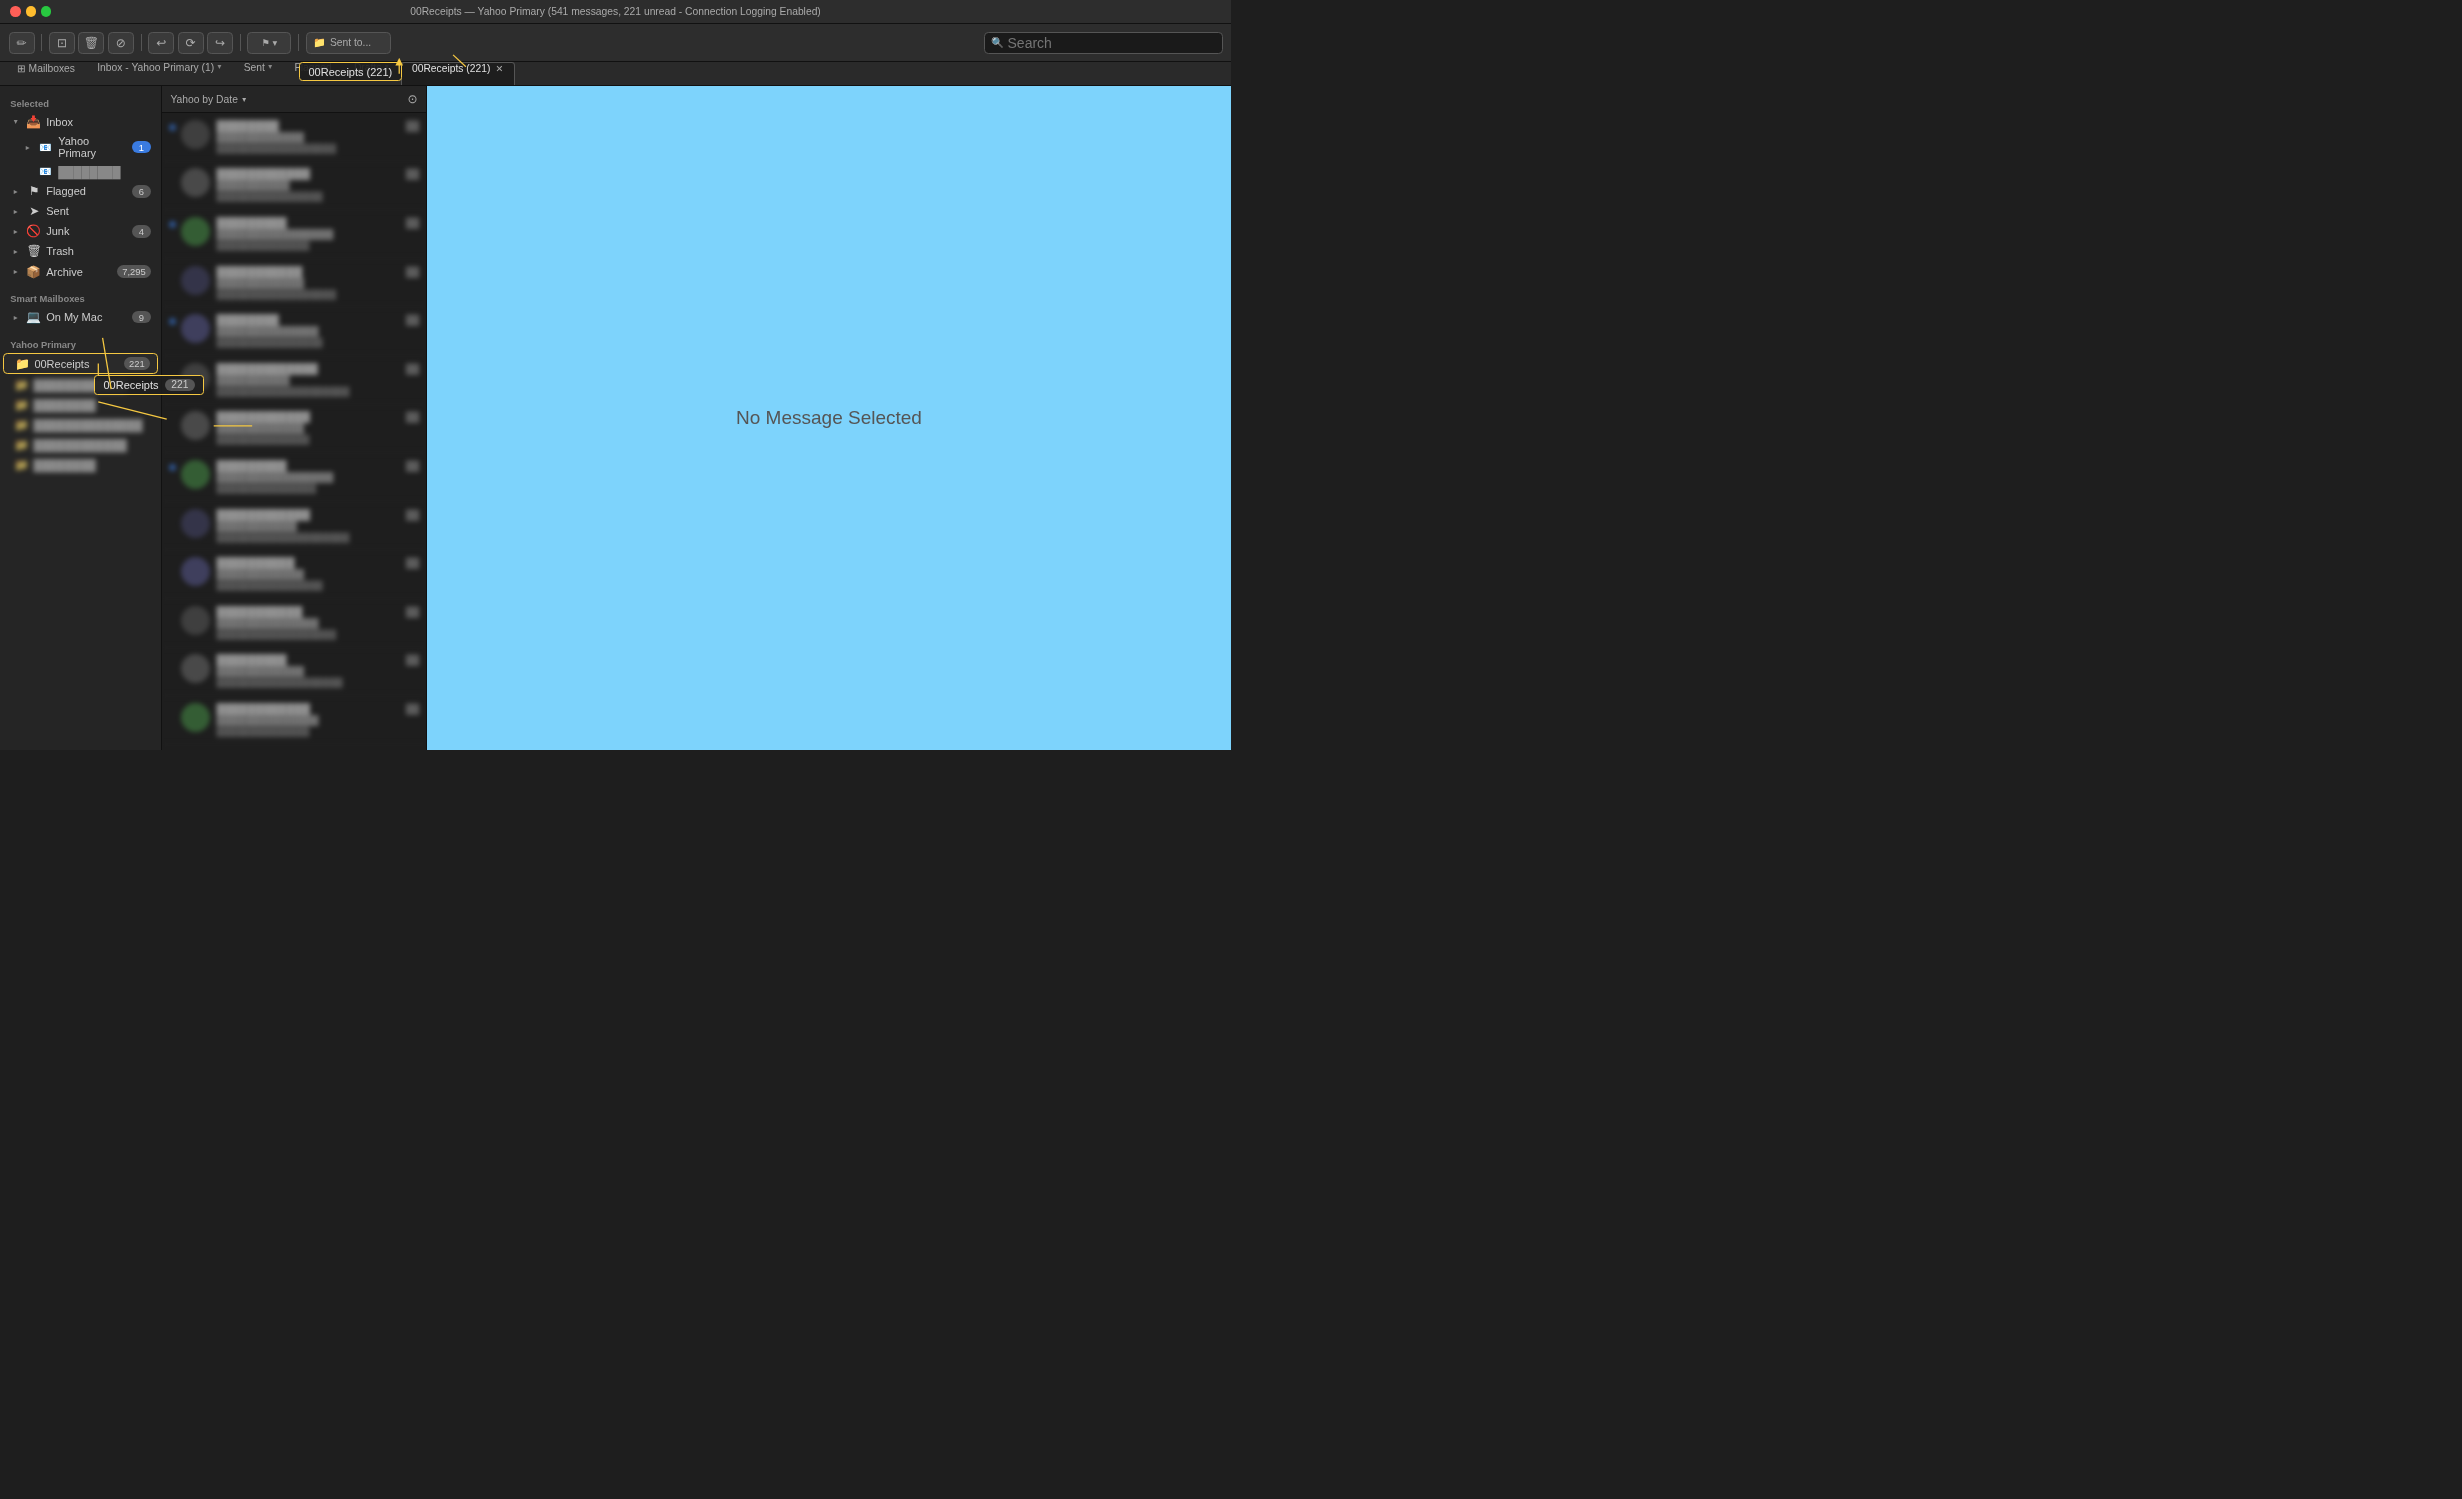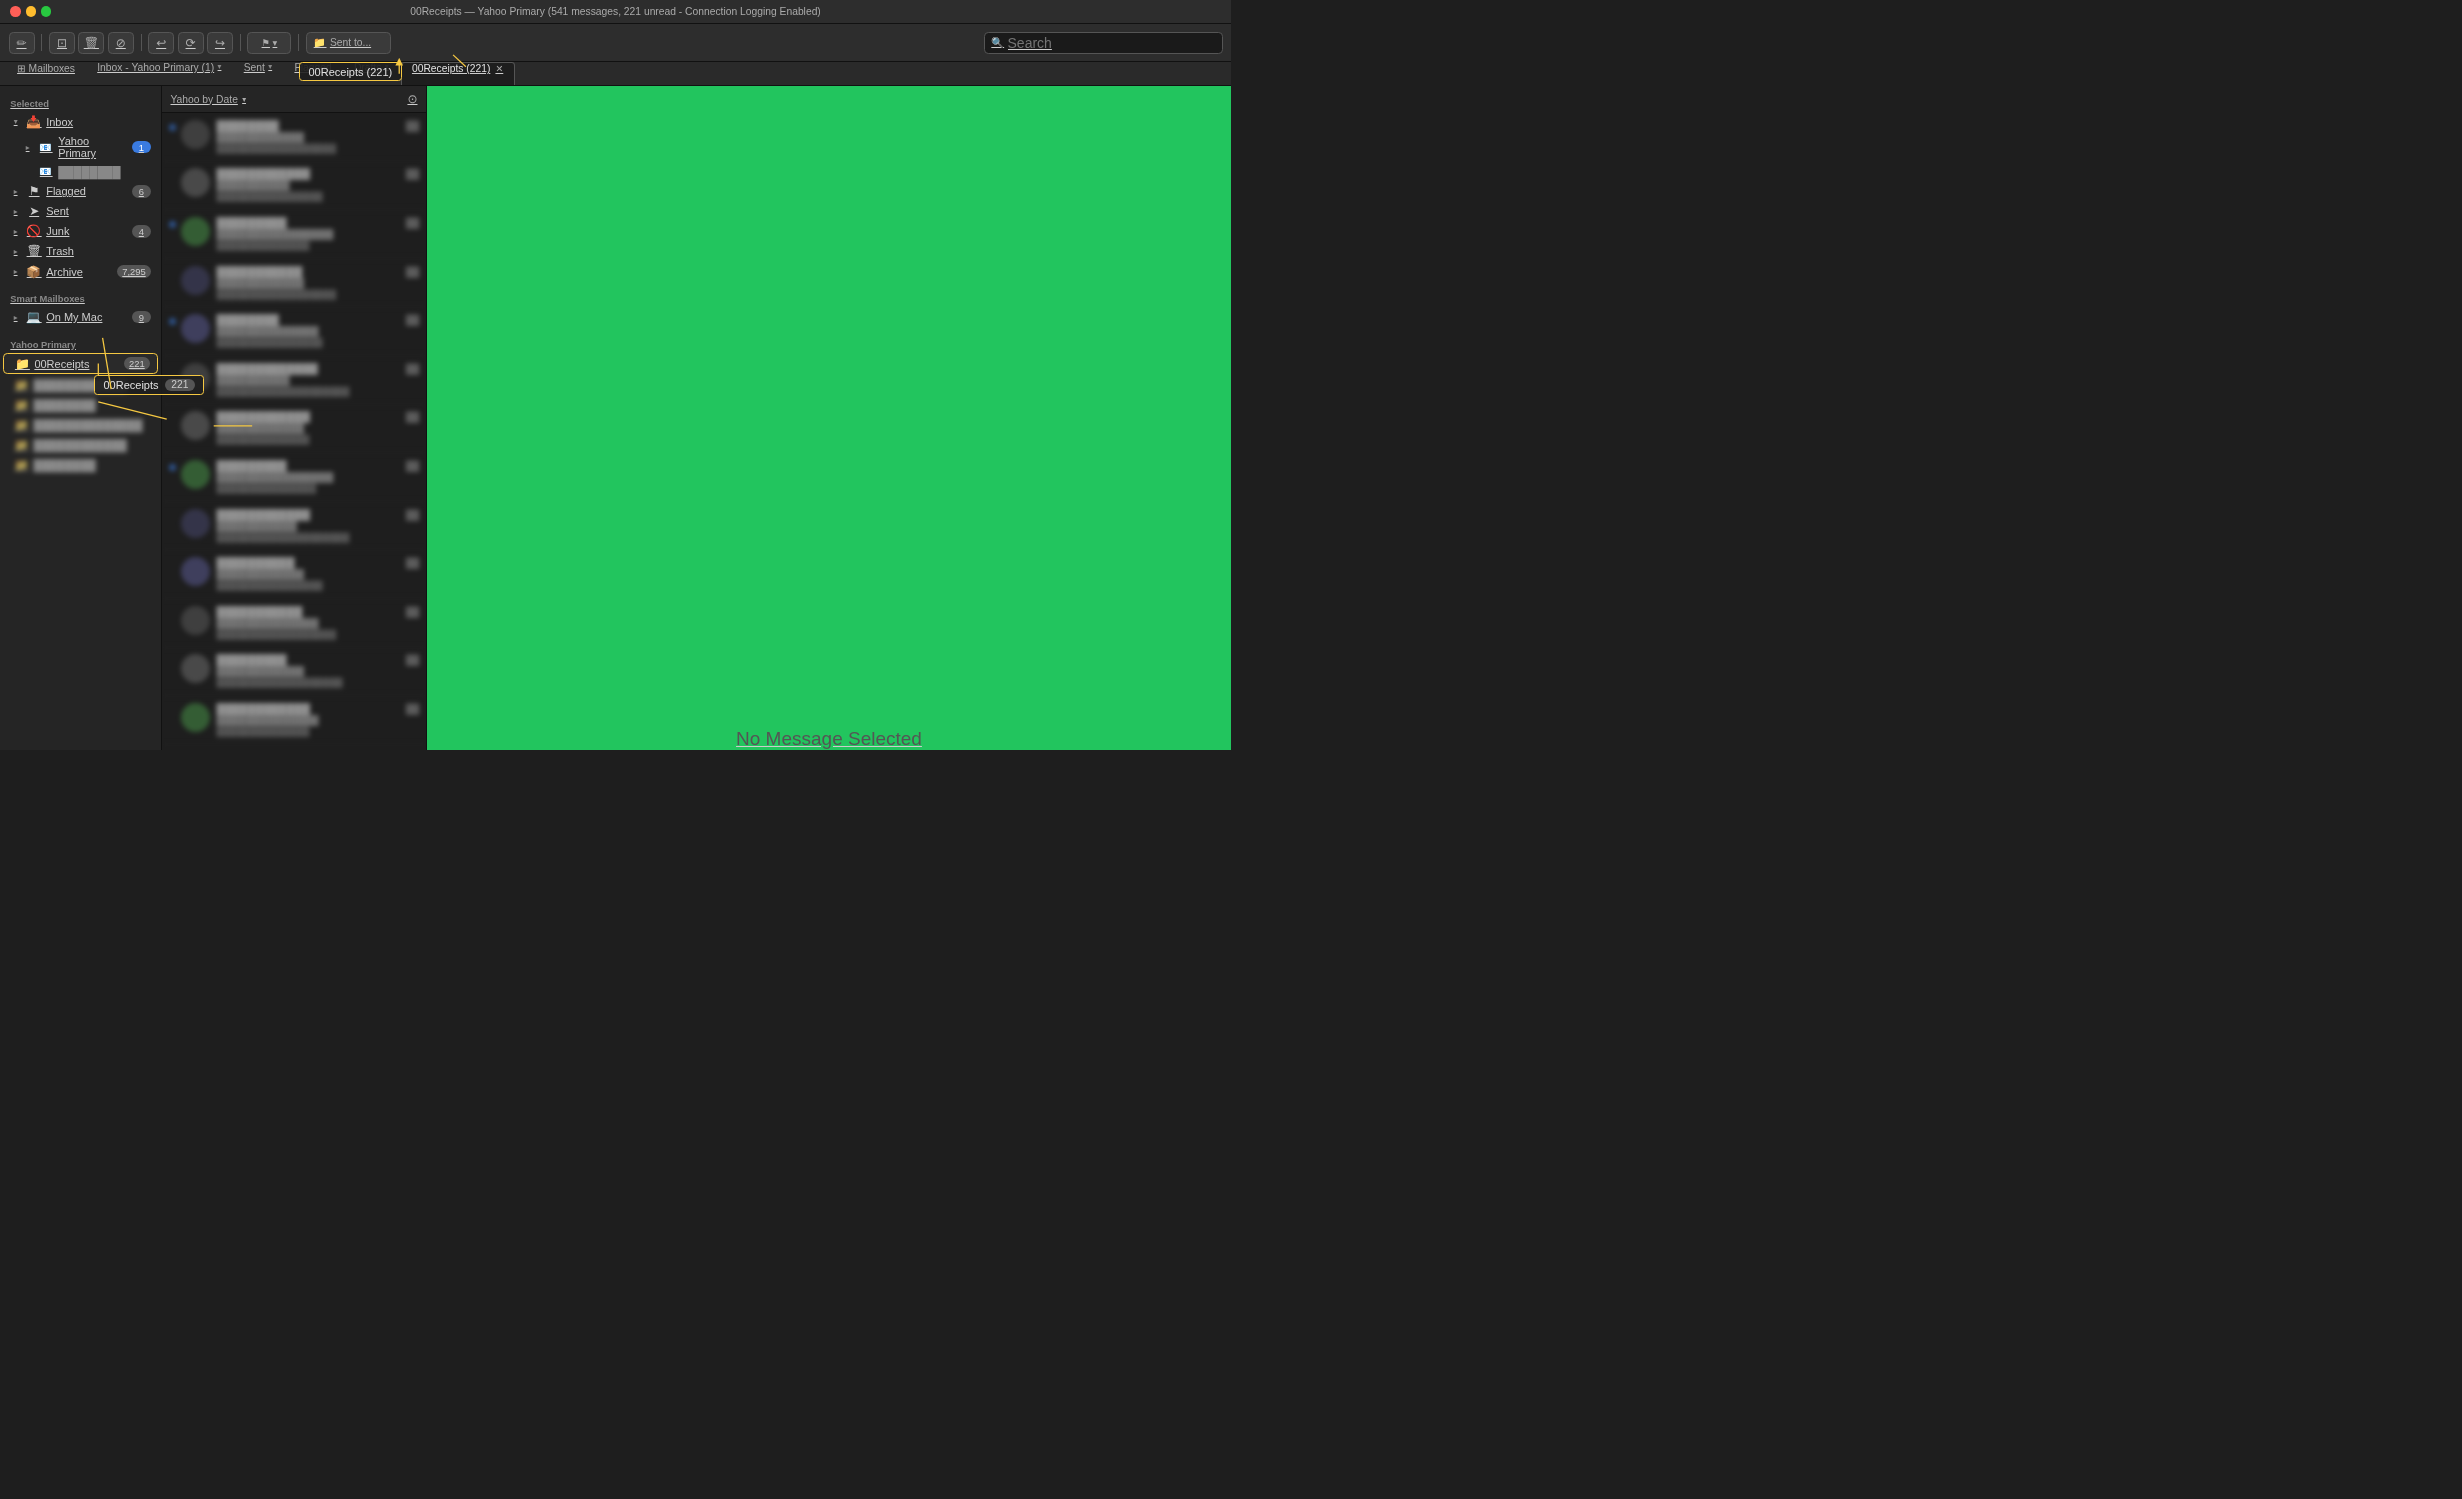--- a/index.html
+++ b/index.html
@@ -320,23 +320,23 @@
       font-size: 9.4px;
       color: #888;
       white-space: nowrap;
       margin-left: 5.1px;
       flex-shrink: 0;
     }
 
     
     .detail-pane {
       flex: 1;
-      background: #22c55e;
-      display: flex;
-      align-items: flex-end;
+      background: #7dd3fc;
+      display: flex;
+      align-items: center;
       justify-content: center;
     }
     .no-message-text {
       color: #555;
       font-size: 19px;
       font-weight: 300;
     }
 
     
     .overlay {
@@ -388,21 +388,21 @@
 
     
     .blurred {
       filter: blur(2.6px);
       opacity: 0.6;
     }
   </style>
 </head>
 <body>
 
-<div style="position:relative; width:1231px; height:750px; overflow:hidden;text-decoration:underline;">
+<div style="position:relative; width:1231px; height:750px; overflow:hidden;">
 
   <div class="titlebar">
     <div class="traffic-lights">
       <div class="traffic-light tl-close"></div>
       <div class="traffic-light tl-minimize"></div>
       <div class="traffic-light tl-maximize"></div>
     </div>
     <span class="titlebar-title">00Receipts — Yahoo Primary (541 messages, 221 unread - Connection Logging Enabled)</span>
   </div>
 

